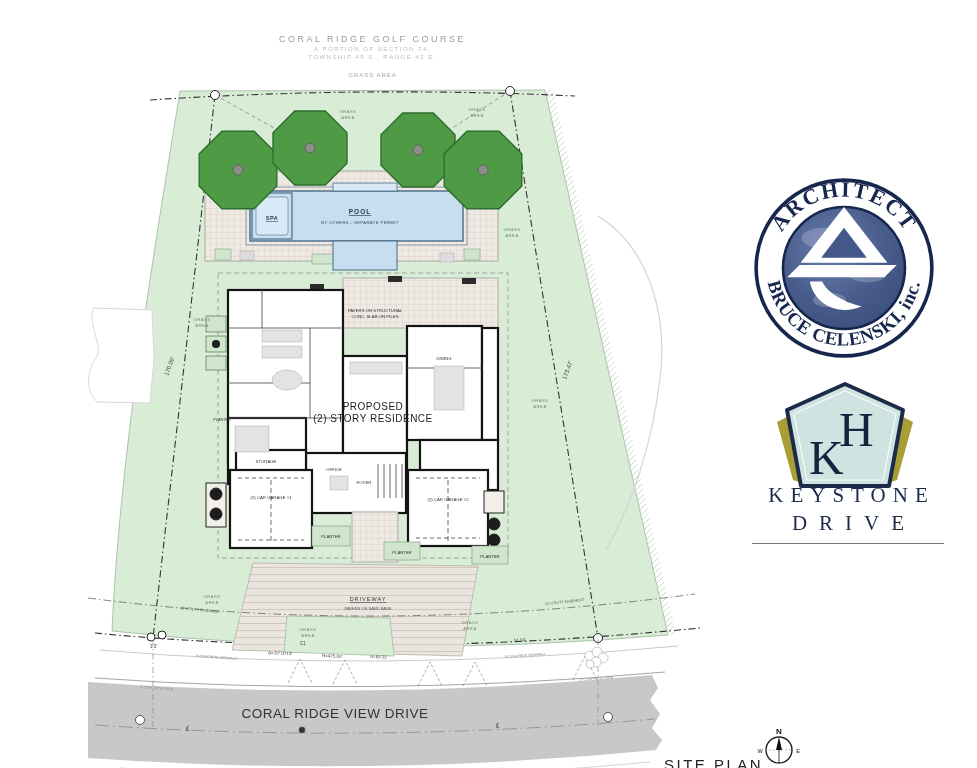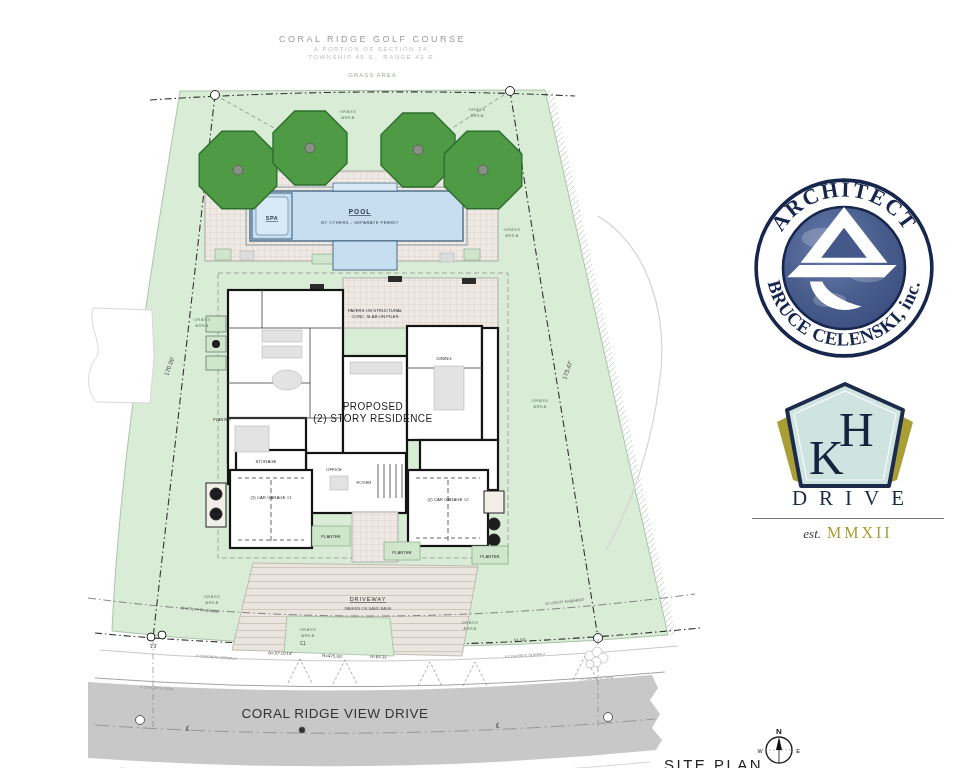--- a/index.html
+++ b/index.html
@@ -333,23 +333,23 @@
     <polygon points="12,42 28,34 46,106 28,100" fill="#a89e35"></polygon>
     <polygon points="148,42 132,34 114,106 132,100" fill="#a89e35"></polygon>
     <path d="M 80 4 L 138 30 L 124 106 L 36 106 L 22 30 Z" fill="#cfe4e1" stroke="#1c2b4a" stroke-width="4" stroke-linejoin="round"></path>
     <path d="M 80 11 L 131 34 L 118 100 L 42 100 L 29 34 Z" fill="none" stroke="#ffffff" stroke-width="1.2" opacity="0.85"></path>
     <g font-family="Liberation Serif,serif" fill="#16233f">
       <text x="74" y="66" font-size="48">H</text>
       <text x="44" y="94" font-size="48">K</text>
     </g>
   </svg>
   <div id="ks-text" class="abs">
+    <div class="n1">KEYSTONE</div>
     <div class="n2">DRIVE</div>
     <div class="rule"></div>
-    <div class="est"><i>est.</i><b>MMXII</b></div>
   </div>
 
   <div id="tb" class="abs">
     <div class="ti">SITE PLAN</div>
     <div class="sc">SCALE: 3/32" = 1'</div>
   </div>
   <svg class="abs" style="left:755px;top:698px" width="48" height="50" viewBox="0 0 48 50">
     <circle cx="24" cy="24" r="13" fill="#fff" stroke="#222" stroke-width="1.4"></circle>
     <path d="M10 24 H38" stroke="#888" stroke-width="0.6" stroke-dasharray="2 2"></path>
     <polygon points="24,11 21,24 27,24" fill="#111"></polygon>

